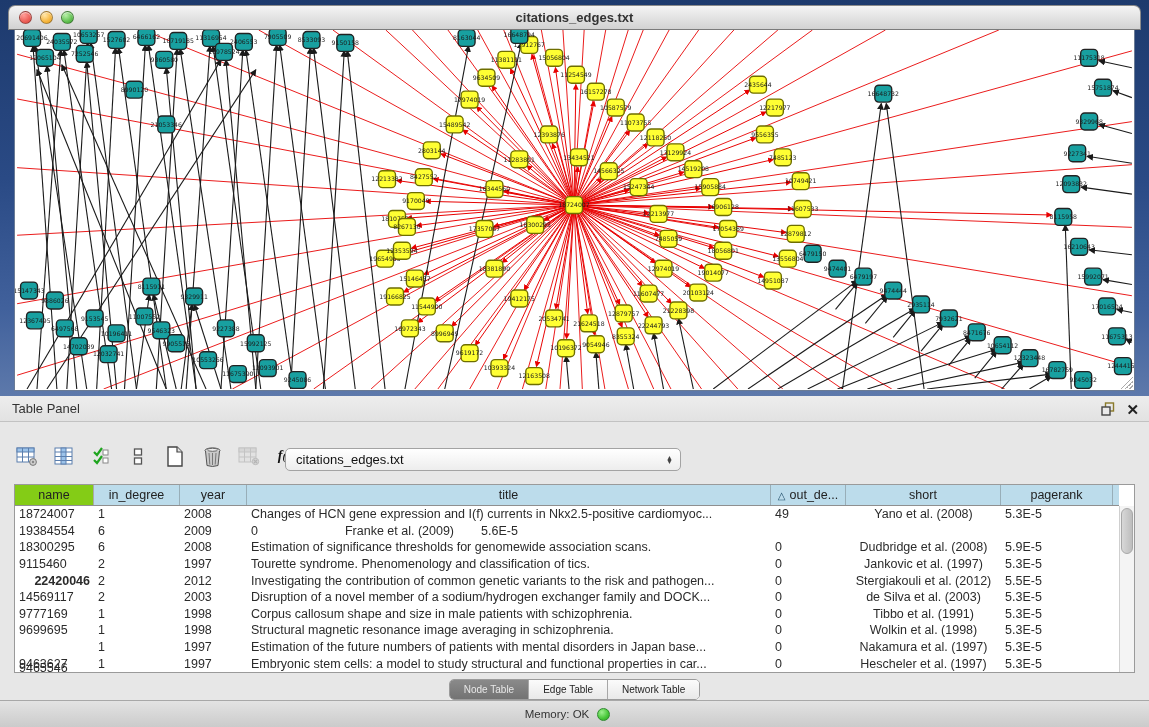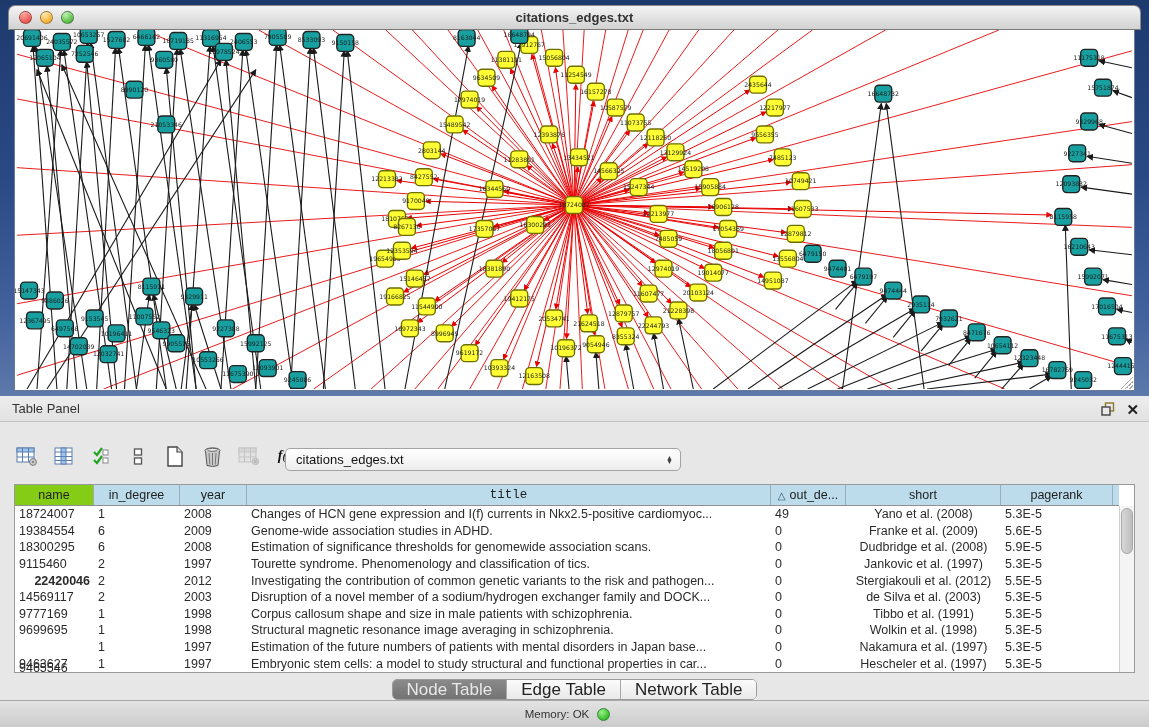--- a/index.html
+++ b/index.html
@@ -57,21 +57,21 @@
   .gh-cell .sortg { font-size:10px; margin-right:4px; color:#23506b; }
   .grow { display:flex; height:16.6px; align-items:center; }
   .gcell { font-size:12.5px; color:#2b2b2b; white-space:nowrap; overflow:hidden; padding:0 4px; }
   .vscroll { position:absolute; right:0; top:21px; bottom:0; width:15px; background:#f4f4f4; border-left:1px solid #cfcfcf; }
   .vthumb { position:absolute; left:1px; right:1px; top:2px; height:46px; border-radius:6px;
     background:linear-gradient(90deg,#d8d8d8,#bdbdbd); border:1px solid #a7a7a7; }
 
   .tabbar { position:absolute; left:0; top:283px; width:100%; height:22px; display:flex; justify-content:center; }
   .segmented { display:flex; height:21px; border:1px solid #9b9b9b; border-radius:5px; overflow:hidden;
     background:#f4f4f4; box-shadow:0 1px 0 rgba(255,255,255,.7); }
-  .seg { padding:0 14px; display:flex; align-items:center; font-size:17px; color:#222;
+  .seg { padding:0 14px; display:flex; align-items:center; font-size:10px; color:#222;
     background:linear-gradient(#fbfbfb,#e9e9e9); border-right:1px solid #a7a7a7; }
   .seg:last-child { border-right:none; }
   .seg.active { background:linear-gradient(#8a8a8a,#737373); color:#e8e8e8; }
 
   .statusbar { position:absolute; left:0; top:304px; width:100%; height:27px;
     background:linear-gradient(#e3e3e3,#cbcbcb); border-top:1px solid #a8a8a8;
     display:flex; align-items:center; justify-content:center; }
   .mem-label { font-size:11.5px; color:#333; margin-right:8px; }
   .mem-dot { width:13px; height:13px; border-radius:50%; margin-right:14px;
     background:radial-gradient(circle at 35% 30%,#9df08e,#46c637 60%,#2f9c22); border:1px solid #2e8b2e; }
@@ -649,21 +649,21 @@
         <div class="ghead" id="ghead">
             <div class="gh-cell gray" style="width: 79px;">
               <span>name</span>
             </div>
             <div class="gh-cell" style="width: 86px;">
               <span>in_degree</span>
             </div>
             <div class="gh-cell" style="width: 67px;">
               <span>year</span>
             </div>
-            <div class="gh-cell" style="width: 524px; font-family: Liberation Mono, monospace;">
+            <div class="gh-cell" style="width: 524px;">
               <span>title</span>
             </div>
             <div class="gh-cell" style="width: 75px;">
               <span class="sortg">△</span>
               <span>out_de...</span>
             </div>
             <div class="gh-cell" style="width: 155px;">
               <span>short</span>
             </div>
             <div class="gh-cell" style="width: 112px;">
@@ -677,21 +677,20 @@
               <div class="gcell" style="width: 67px; text-align: left;">2008</div>
               <div class="gcell" style="width: 524px; text-align: left;">Changes of HCN gene expression and I(f) currents in Nkx2.5-positive cardiomyoc...</div>
               <div class="gcell" style="width: 75px; text-align: left;">49</div>
               <div class="gcell" style="width: 155px; text-align: center;">Yano et al. (2008)</div>
               <div class="gcell" style="width: 112px; text-align: left;">5.3E-5</div>
             </div>
             <div class="grow">
               <div class="gcell" style="width: 79px; text-align: left;">19384554</div>
               <div class="gcell" style="width: 86px; text-align: left;">6</div>
               <div class="gcell" style="width: 67px; text-align: left;">2009</div>
-              <div class="gcell" style="width: 524px; text-align: left;">Genome-wide association studies in ADHD.</div>
               <div class="gcell" style="width: 75px; text-align: left;">0</div>
               <div class="gcell" style="width: 155px; text-align: center;">Franke et al. (2009)</div>
               <div class="gcell" style="width: 112px; text-align: left;">5.6E-5</div>
             </div>
             <div class="grow">
               <div class="gcell" style="width: 79px; text-align: left;">18300295</div>
               <div class="gcell" style="width: 86px; text-align: left;">6</div>
               <div class="gcell" style="width: 67px; text-align: left;">2008</div>
               <div class="gcell" style="width: 524px; text-align: left;">Estimation of significance thresholds for genomewide association scans.</div>
               <div class="gcell" style="width: 75px; text-align: left;">0</div>

